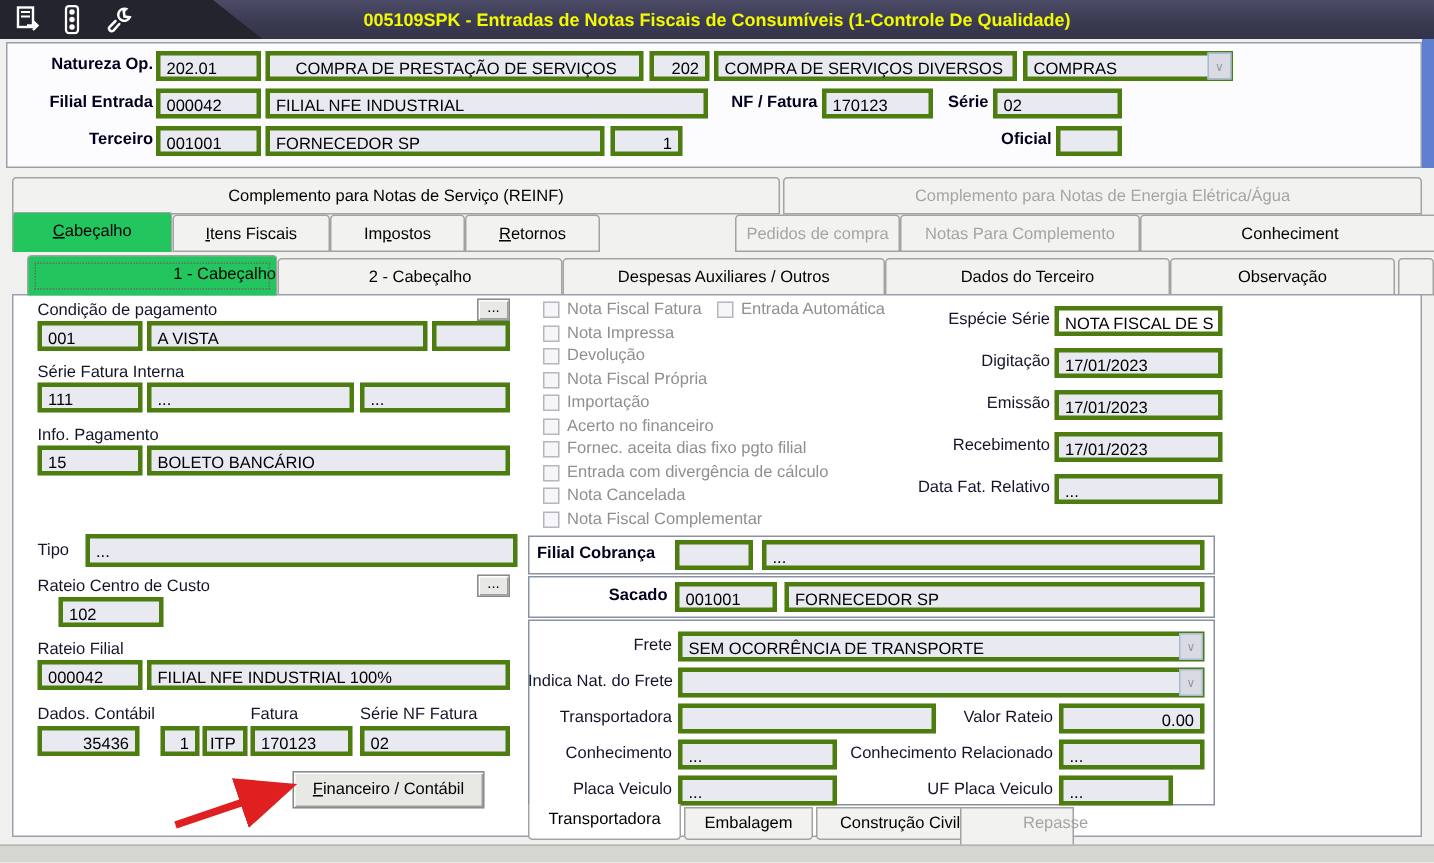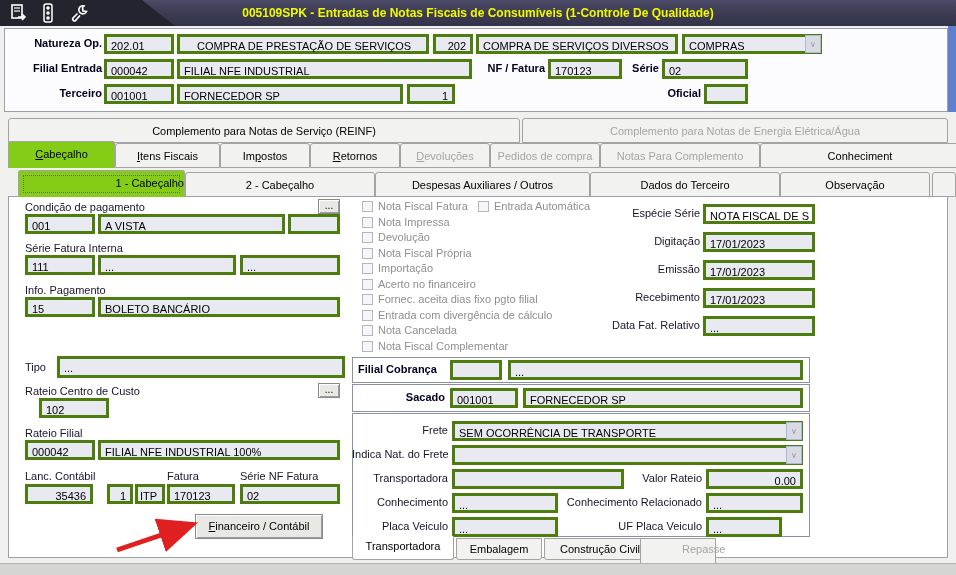--- a/index.html
+++ b/index.html
@@ -20,21 +20,21 @@
   .fld.rt{text-align:right;}
   .lbl{position:absolute;color:#15152a;white-space:nowrap;}
   .lbl.b{font-weight:bold;color:#00001e;}
   .lbl.ra{text-align:right;}
   .chev{position:absolute;box-sizing:border-box;background:#d9dae2;border:1px solid #a6bbd8;
         color:#8e9bb0;text-align:center;font-size:8px;padding-top:4px;}
   .panel{position:absolute;box-sizing:border-box;background:#fff;border:1px solid #9aa1ab;}
   .gbox{position:absolute;box-sizing:border-box;border:1px solid #8a91a0;background:#fff;}
   .tab{position:absolute;box-sizing:border-box;background:#f2f2f0;border:1px solid #a3a3a3;
        border-radius:3px 3px 0 0;text-align:center;color:#000;padding-top:6px;overflow:hidden;}
-  .tab.act{background:#84cc16;border-bottom:none;z-index:4;}
+  .tab.act{background:#22c55e;border-bottom:none;z-index:4;}
   .tab.dis{color:#a5a5a5;}
   .btab{position:absolute;box-sizing:border-box;background:#f2f2f0;border:1px solid #a3a3a3;
         border-radius:0 0 3px 3px;text-align:center;color:#000;padding-top:4px;}
   .btab.act{background:#fff;border-top:none;z-index:4;}
   .btab.dis{color:#a5a5a5;}
   .cb{position:absolute;width:11px;height:11px;box-sizing:border-box;
       background:#f6f6f9;border:1px solid #b6b6bf;}
   .cbl{position:absolute;color:#8f8f8f;white-space:nowrap;}
   .btn{position:absolute;box-sizing:border-box;background:#e8e8e4;border:1px solid #8a8a8a;
        box-shadow:inset 1px 1px 0 #ffffff, inset -1px -1px 0 #9e9e9e;
@@ -111,23 +111,20 @@
   </div>
   <div class="tab" style="left:115px;top:143px;width:105px;height:25px;">
     <span></span><span class="key">I</span><span>tens Fiscais</span>
   </div>
   <div class="tab" style="left:220px;top:143px;width:90px;height:25px;">
     <span>Im</span><span class="key">p</span><span>ostos</span>
   </div>
   <div class="tab" style="left:310px;top:143px;width:90px;height:25px;">
     <span></span><span class="key">R</span><span>etornos</span>
   </div>
-  <div class="tab dis" style="left:400px;top:143px;width:90px;height:25px;">
-    <span></span><span class="key">D</span><span>evoluções</span>
-  </div>
   <div class="tab dis" style="left:490px;top:143px;width:110px;height:25px;">
     <span>Pedidos de compra</span>
   </div>
   <div class="tab dis" style="left:600px;top:143px;width:160px;height:25px;">
     <span>Notas Para Complemento</span>
   </div>
   <div class="tab" style="left:760px;top:143px;width:200px;height:25px;">
     <span>Conheciment</span>
   </div>
 
@@ -162,21 +159,21 @@
   <div class="fld" style="left:57px;top:356px;width:288px;height:22px;">...</div>
 
   <div class="lbl" style="left:25px;top:385px;">Rateio Centro de Custo</div>
   <div class="btn" style="left:318px;top:383px;width:22px;height:15px;font-size:10px;">...</div>
   <div class="fld" style="left:39px;top:398px;width:70px;">102</div>
 
   <div class="lbl" style="left:25px;top:427px;">Rateio Filial</div>
   <div class="fld" style="left:25px;top:440px;width:70px;">000042</div>
   <div class="fld" style="left:98px;top:440px;width:242px;">FILIAL NFE INDUSTRIAL 100%</div>
 
-  <div class="lbl" style="left:25px;top:470px;">Lanc. Contábil</div>
+  <div class="lbl" style="left:25px;top:470px;">Dados. Contábil</div>
   <div class="lbl" style="left:167px;top:470px;">Fatura</div>
   <div class="lbl" style="left:240px;top:470px;">Série NF Fatura</div>
   <div class="fld rt" style="left:25px;top:484px;width:68px;padding-left:19px;">35436</div>
   <div class="fld rt" style="left:107px;top:484px;width:26px;">1</div>
   <div class="fld" style="left:135px;top:484px;width:30px;padding-left:2px;">ITP</div>
   <div class="fld" style="left:167px;top:484px;width:68px;">170123</div>
   <div class="fld" style="left:240px;top:484px;width:100px;">02</div>
 
   <div class="btn" style="left:195px;top:514px;width:128px;height:25px;padding-top:5px;">
     <span class="key">F</span><span>inanceiro / Contábil</span>

